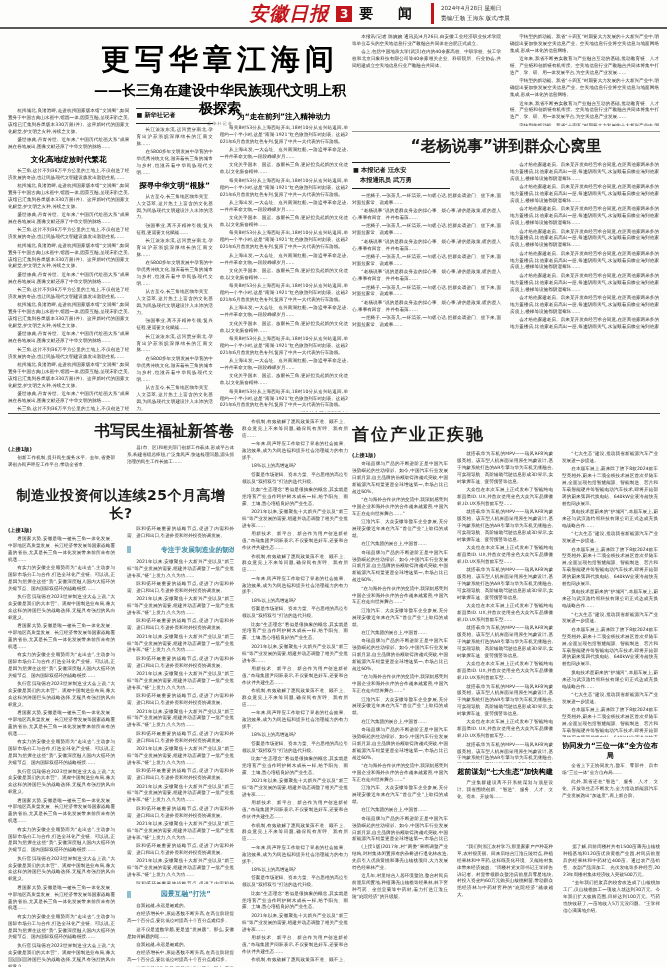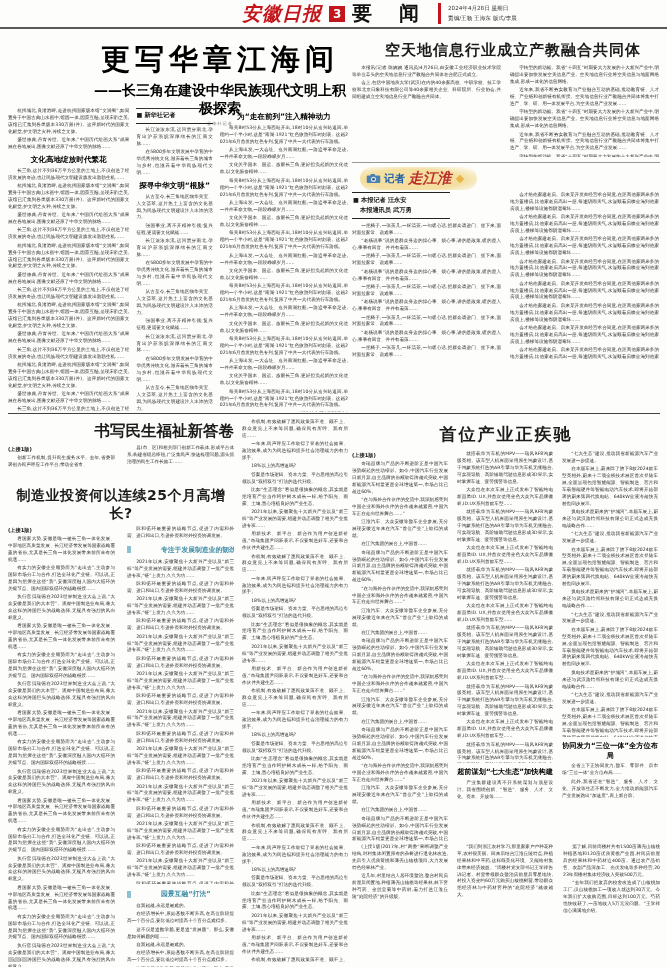--- a/index.html
+++ b/index.html
@@ -7,21 +7,21 @@
         font-family:"DejaVu Sans",sans-serif;color:#1c1c1c;overflow:hidden;}
 
   
   .masthead{position:absolute;left:0;top:0;width:667px;height:27px;
             border-bottom:2px solid #5a5a5a;display:flex;align-items:center;justify-content:center;}
   .mast-cluster{display:flex;align-items:center;gap:7px;transform:translateX(46px);}
   .logo{font-family:"DejaVu Serif",serif;font-style:italic;font-weight:bold;
         font-size:19px;color:#c3161c;letter-spacing:1px;}
   .pagenum{width:16px;height:16px;background:#c3161c;color:#fff;font-weight:bold;font-size:12px;
            display:flex;align-items:center;justify-content:center;}
-  .section{font-size:20px;font-weight:bold;letter-spacing:10px;color:#111;}
+  .section{font-size:14px;font-weight:bold;letter-spacing:10px;color:#111;}
   .redbar{width:3px;height:21px;background:#c3161c;margin-left:2px;}
   .dates{font-size:5.6px;line-height:1.7;color:#333;}
 
   
   .bp{font-size:4.6px;line-height:1.5;margin:0 0 1.5px;text-align:justify;text-indent:2em;
       word-break:break-all;color:#2b2b2b;}
   .cont{font-size:5.2px;font-weight:bold;margin:1px 0 2px;color:#111;}
   .subhead{font-size:7.6px;font-weight:bold;text-align:center;margin:4px 0 3px;color:#000;}
   .sh2{font-size:7.2px;line-height:1.35;}
   .dateline{text-align:right;text-indent:0;}
@@ -75,21 +75,21 @@
   .ms-cols{display:flex;gap:12px;height:36px;}
   .ms-cols .col{width:107px;height:100%;}
   .mf-head{font-size:14px;font-weight:bold;text-align:center;margin:6px 0 3px;letter-spacing:0.5px;}
   .mf-cols{display:flex;gap:12px;height:452px;}
   .mf-cols .col{width:107px;height:100%;}
   .mfc2top{height:358px;}
   .mfc2bot{height:70px;}
 
   
   .bottom-right{position:absolute;left:352px;top:419px;width:308px;height:544px;}
-  .fi-head{font-size:17px;font-weight:bold;text-align:center;margin:4px 0 5px;letter-spacing:2px;}
+  .fi-head{font-size:17px;font-weight:bold;margin:4px 0 5px;letter-spacing:2px;}
   .fi-cols{display:flex;gap:9px;height:390px;}
   .fi-cols .col{width:96px;height:100%;}
   .fic2top{height:312px;}
   .fic2bot{height:50px;}
   .fic3top{height:286px;}
   .fic3bot{height:76px;}
   .courtyard{display:flex;gap:9px;height:122px;margin-top:3px;}
   .cy-left{width:202px;}
   .cy-head{font-size:14px;font-weight:bold;text-align:center;margin:2px 0 3px;}
   .cy-cols{display:flex;gap:9px;height:96px;}
@@ -176,47 +176,36 @@
           <p class="bp">每天8时53分从上海西站开出,18时10分从嘉兴站返回,单程约一个半小时,这是“南湖·1921”红色旅游列车时刻表。这趟2021年6月首发的红色专列,复原了中共一大代表的行车路线。</p>
           <p class="bp">从上海出发,一大会址、嘉兴南湖红船,一路追寻革命足迹,一件件革命文物,一段段峥嵘岁月……</p>
           <p class="bp">文化关乎国本、国运。放眼长三角,更好担负起新的文化使命,以文化振奋精神……</p>
           <p class="bp">每天8时53分从上海西站开出,18时10分从嘉兴站返回,单程约一个半小时,这是“南湖·1921”红色旅游列车时刻表。这趟2021年6月首发的红色专列,复原了中共一大代表的行车路线。</p>
           <p class="bp dateline">(新华社合肥4月27日电)</p>
         </div>
     </div>
   </section>
 
   <aside class="right-top">
-    <h2 class="aero-head">空天地信息行业成立产教融合共同体</h2>
     <div class="aero-cols">
       <div class="col">
           <p class="bp">本报讯(记者 陈婉婉 通讯员)4月26日,由安徽工业经济职业技术学院等单位牵头的空天地信息行业产教融合共同体在合肥正式成立。</p>
           <p class="bp">会上,包括中国地质大学(武汉)在内的40余家高校、中职学校、技工学校和北京日象科技有限公司等40余家相关企业、科研院所、行业协会,共同组建成立空天地信息行业产教融合共同体。</p>
         </div>
       <div class="col">
           <p class="bp">字转型的新动能。我省“十四五”时期要大力发展的十大新兴产业中,明确提出要加快发展空天信息产业。空天地信息行业将空天信息与地面网络集成,形成一体化的信息网络。</p>
           <p class="bp">近年来,我省不断夯实教育与产业融合互动的基础,推动教育链、人才链、产业链和创新链有机衔接。空天地信息行业产教融合共同体将集中打造产、学、研、用一体发展平台,为空天信息产业发展……</p>
           <p class="bp">字转型的新动能。我省“十四五”时期要大力发展的十大新兴产业中,明确提出要加快发展空天信息产业。空天地信息行业将空天信息与地面网络集成,形成一体化的信息网络。</p>
           <p class="bp">近年来,我省不断夯实教育与产业融合互动的基础,推动教育链、人才链、产业链和创新链有机衔接。空天地信息行业产教融合共同体将集中打造产、学、研、用一体发展平台,为空天信息产业发展……</p>
           <p class="bp">字转型的新动能。我省“十四五”时期要大力发展的十大新兴产业中,明确提出要加快发展空天信息产业。空天地信息行业将空天信息与地面网络集成,形成一体化的信息网络。</p>
         </div>
     </div>
     <div class="rt-divider"></div>
 
-    <div class="badge">
-      <svg width="15" height="11" viewBox="0 0 20 14">
-        <rect x="1" y="3" width="18" height="10" rx="1.5" fill="#4a7fae"></rect>
-        <rect x="6" y="1" width="6" height="3" rx="1" fill="#4a7fae"></rect>
-        <circle cx="10" cy="8" r="3.4" fill="#dce8f2"></circle>
-        <circle cx="10" cy="8" r="1.8" fill="#2c5a86"></circle>
-      </svg>
-      <span class="badge-prefix">记者</span>
-      <span class="badge-script">走江淮</span>
-      <span class="sparkle"></span>
-    </div>
+    <h2 class="rep-head">“老杨说事”讲到群众心窝里</h2>
     <div class="rep-cols">
       <div class="col">
         <div class="rbyline">
           <div>■ 本报记者 汪永安</div>
           <div class="second">本报通讯员 武万勇</div>
         </div>
       <p class="bp">一把椅子,一张茶几,一杯清茶,一句暖心话,把群众请进门、坐下来,面对面拉家常、说难事……</p>
           <p class="bp">“老杨说事”说的是群众身边的操心事、烦心事,讲的是政策,暖的是人心,事事有回音、件件有着落……</p>
           <p class="bp">一把椅子,一张茶几,一杯清茶,一句暖心话,把群众请进门、坐下来,面对面拉家常、说难事……</p>
           <p class="bp">“老杨说事”说的是群众身边的操心事、烦心事,讲的是政策,暖的是人心,事事有回音、件件有着落……</p>

